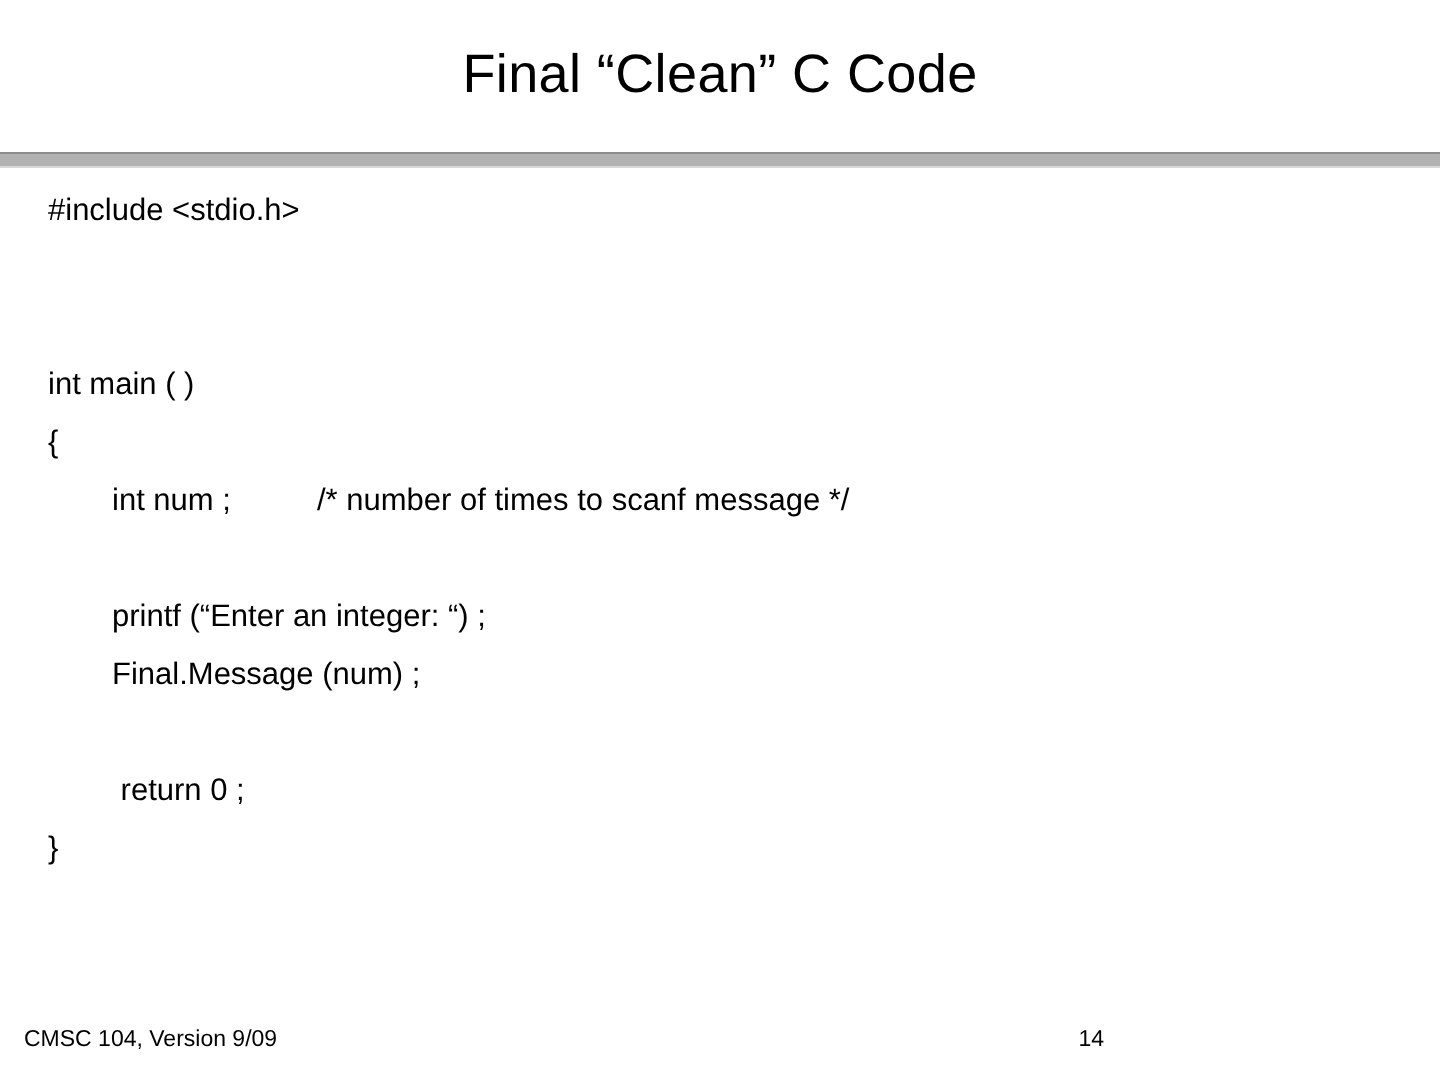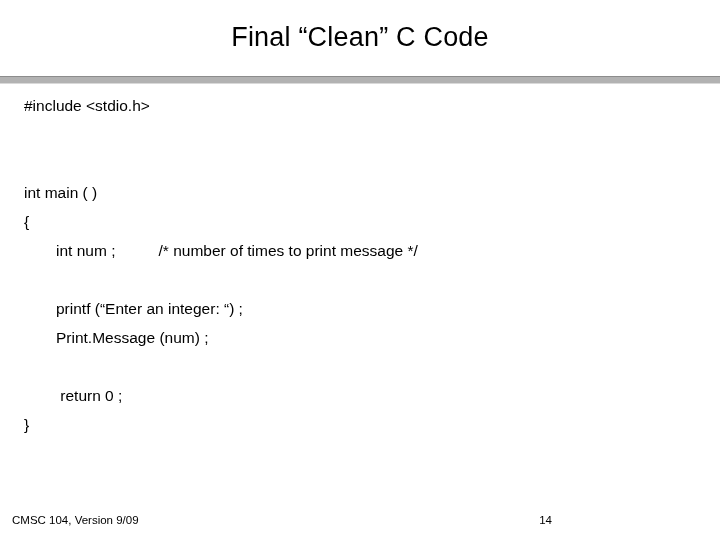--- a/index.html
+++ b/index.html
@@ -81,24 +81,24 @@
 
   <div class="slide-title">Final “Clean” C Code</div>
   <div class="title-rule"></div>
 
   <div class="code-body">
     <div class="code-line indent-0">#include &lt;stdio.h&gt;</div>
     <div class="code-line indent-0"></div>
     <div class="code-line indent-0"></div>
     <div class="code-line indent-0">int main ( )</div>
     <div class="code-line indent-0">{</div>
-    <div class="code-line indent-small">int num ;          /* number of times to print message */</div>
+    <div class="code-line indent-small">int num ;          /* number of times to scanf message */</div>
     <div class="code-line indent-0"></div>
     <div class="code-line indent-small">printf (“Enter an integer: “) ;</div>
-    <div class="code-line indent-small">Print.Message (num) ;</div>
+    <div class="code-line indent-small">Final.Message (num) ;</div>
     <div class="code-line indent-0"></div>
     <div class="code-line indent-small"> return 0 ;</div>
     <div class="code-line indent-0">}</div>
   </div>
 
   <div class="footer-left">CMSC 104, Version 9/09</div>
   <div class="footer-right">14</div>
 
 </div>
 

